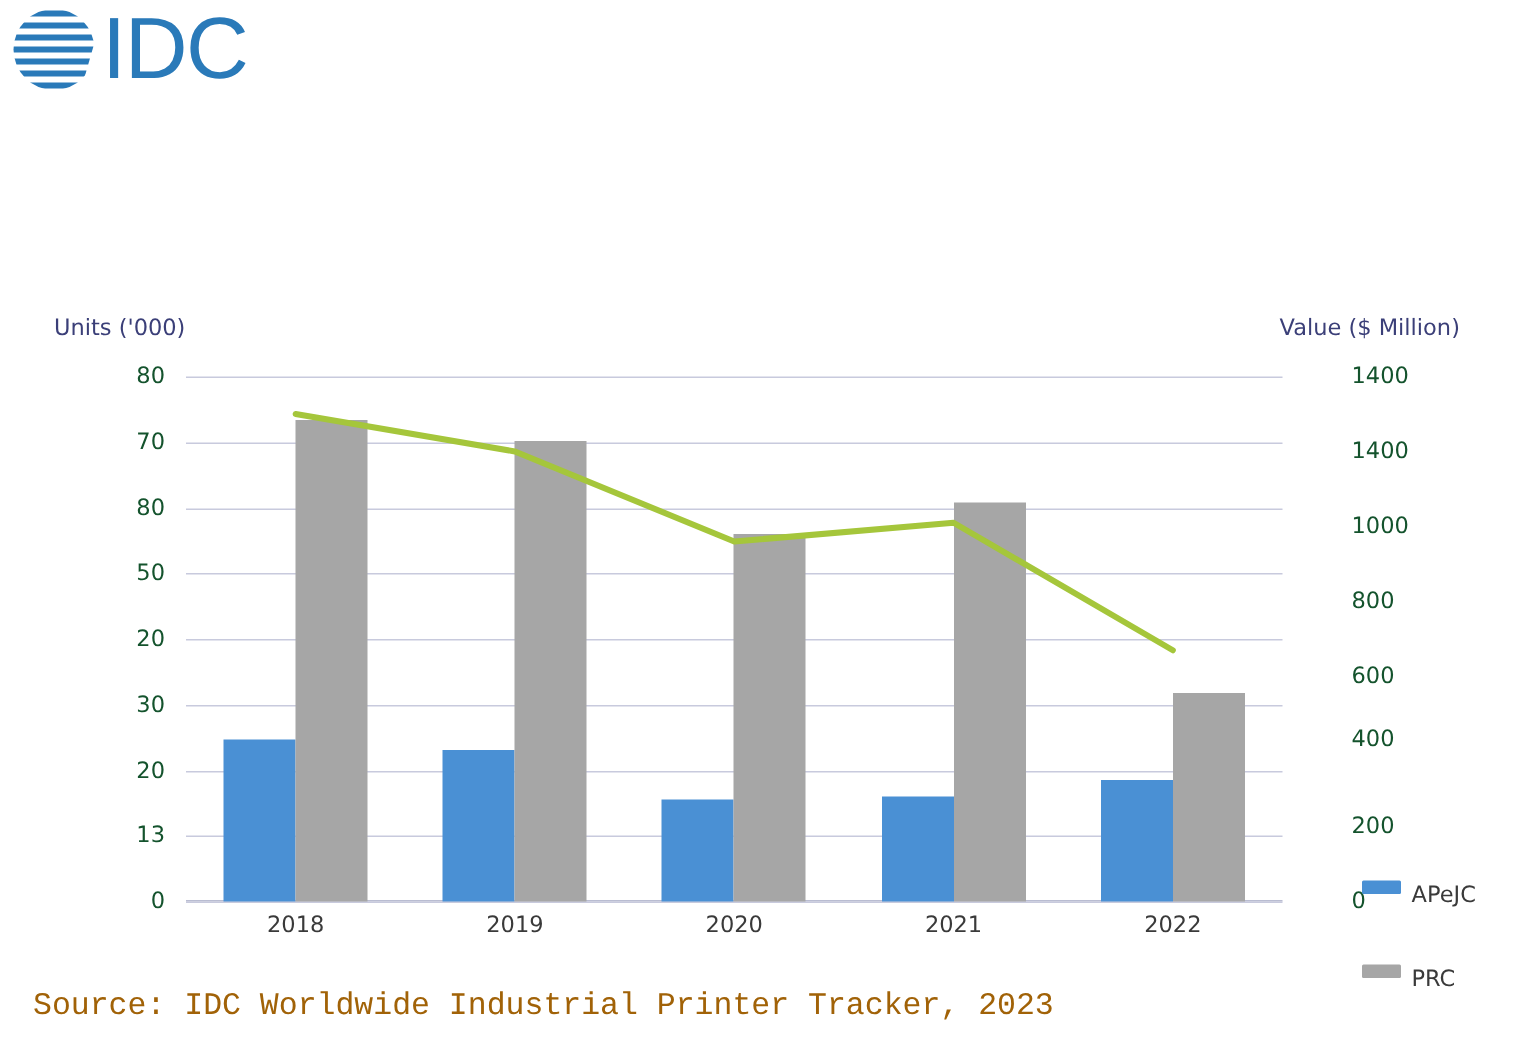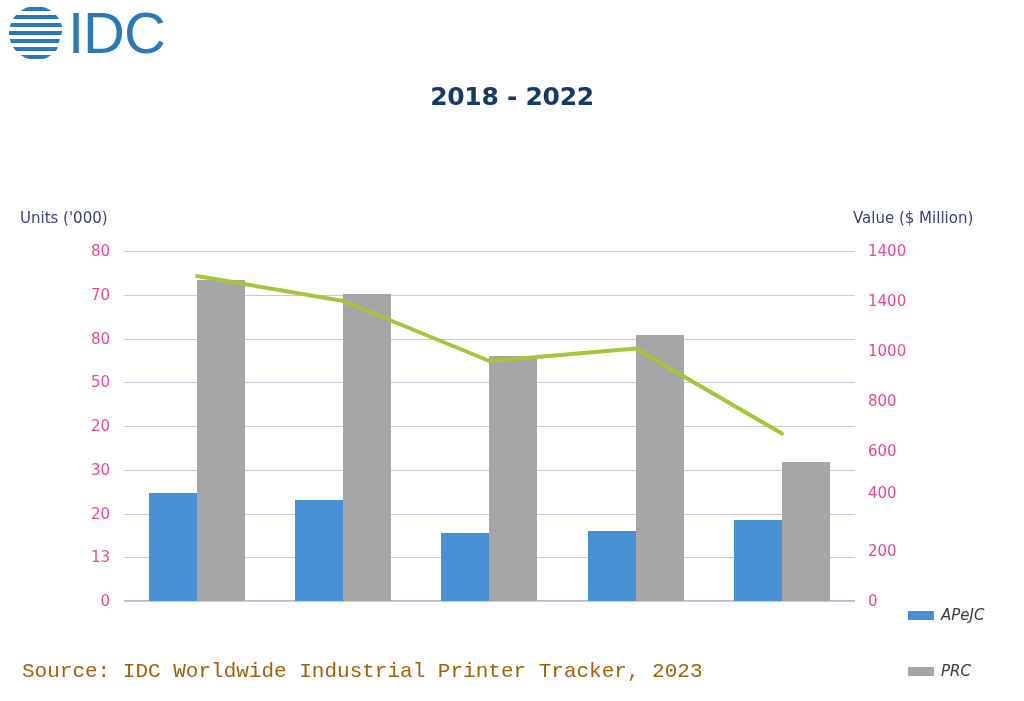--- a/index.html
+++ b/index.html
@@ -62,21 +62,21 @@
     height: 450px;
   }
 
   .axis-caption {
     position: absolute;
     font-family: "DejaVu Sans", sans-serif;
     font-size: 15px;
     color: #3b3f78;
     white-space: nowrap;
   }
-  #left-axis-title  { left: 20px;  top: 14px; text-align: right; }
+  #left-axis-title  { left: 36px;  top: 14px; text-align: right; }
   #right-axis-title { left: 853px; top: 14px; }
 
   
   #plot {
     position: absolute;
     left: 124px;
     top: 56px;
     width: 731px;
     height: 350px;
   }
@@ -93,22 +93,23 @@
     bottom: 0;
     width: 100%;
     height: 1px;
     background: #b9bcd1;
   }
 
   .tick-label {
     position: absolute;
     font-family: "DejaVu Sans", sans-serif;
     font-size: 15px;
-    color: #ec4899;
+    color: #14532d;
     line-height: 1;
+    margin-left: 33px;
   }
   .tick-left  { right: 0; text-align: right; transform: translateY(-50%); }
   .tick-right { left: 0; text-align: left;  transform: translateY(-50%); }
 
   #left-ticks  { position: absolute; left: 58px;  top: 56px; width: 52px; height: 350px; }
   #right-ticks { position: absolute; left: 868px; top: 56px; width: 60px; height: 350px; }
 
   
   .group {
     position: absolute;
@@ -153,23 +154,22 @@
 
   
   #legend {
     position: absolute;
     left: 908px;
     top: 392px;
     width: 112px;
   }
   .legend-row {
     display: flex;
-    align-items: center;
+    align-items: flex-start;
     height: 56px;
-    font-style: italic;
   }
   .legend-swatch-bar {
     width: 26px;
     height: 9px;
     border-radius: 1px;
     margin-right: 7px;
     flex: 0 0 auto;
   }
   .legend-label {
     font-family: "DejaVu Sans", sans-serif;
@@ -206,21 +206,20 @@
       <rect x="-4" y="27" width="68" height="4" transform="skewX(-16)"></rect>
       <rect x="-4" y="35" width="68" height="4" transform="skewX(-16)"></rect>
       <rect x="-4" y="43" width="68" height="4" transform="skewX(-16)"></rect>
       <rect x="-4" y="51" width="68" height="4" transform="skewX(-16)"></rect>
     </g>
   </svg>
   <span id="logo-text">IDC</span>
 </div>
 
 <div id="chart-title">
-  <div>2018 - 2022</div>
 </div>
 
 <div id="chart-wrap">
 
   <div class="axis-caption" id="left-axis-title">Units ('000)</div>
   <div class="axis-caption" id="right-axis-title">Value ($ Million)</div>
 
   <div id="left-ticks">
       <div class="tick-label tick-left" style="top: 0px;">80</div>
       <div class="tick-label tick-left" style="top: 43.75px;">70</div>
@@ -276,20 +275,27 @@
         <div class="group" style="left: 584.8px; width: 146.2px;">
           <div class="bar bar-apejc" style="left: 25.1px; width: 48px; height: 80.9375px; background: rgb(74, 144, 212);"></div>
           <div class="bar bar-prc" style="left: 73.1px; width: 48px; height: 138.688px; background: rgb(166, 166, 166);"></div>
         </div>
       </div>
     <svg id="line-svg">
       <polyline id="value-line" fill="none" stroke-width="4" stroke-linejoin="round" stroke-linecap="round" points="73.1,25 219.29999999999998,50 365.5,110 511.69999999999993,97.5 657.9,182.5" stroke="#a5c63b"></polyline>
     </svg>
   </div>
 
+  <div id="x-labels">
+      <div class="x-label" style="left: 73.1px;">2018</div>
+      <div class="x-label" style="left: 219.3px;">2019</div>
+      <div class="x-label" style="left: 365.5px;">2020</div>
+      <div class="x-label" style="left: 511.7px;">2021</div>
+      <div class="x-label" style="left: 657.9px;">2022</div>
+    </div>
 
   <div id="legend">
       <div class="legend-row">
         <span class="legend-swatch-bar" style="background: rgb(74, 144, 212);"></span>
         <span class="legend-label">APeJC</span>
       </div>
       <div class="legend-row">
         <span class="legend-swatch-bar" style="background: rgb(166, 166, 166);"></span>
         <span class="legend-label">PRC</span>
       </div>

